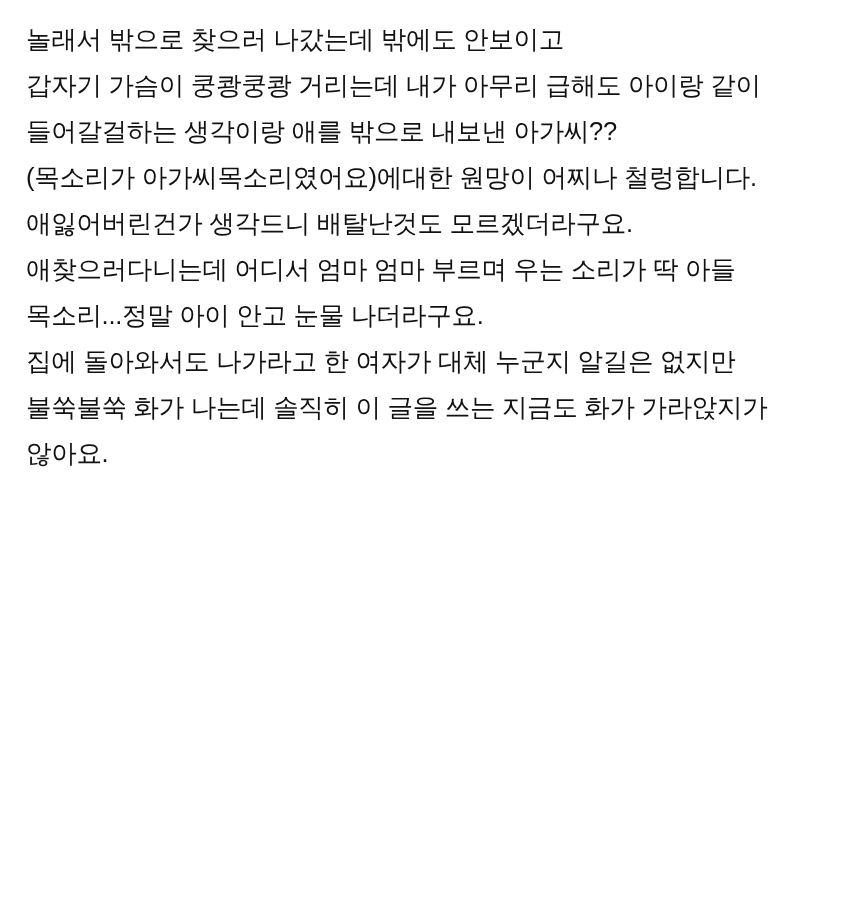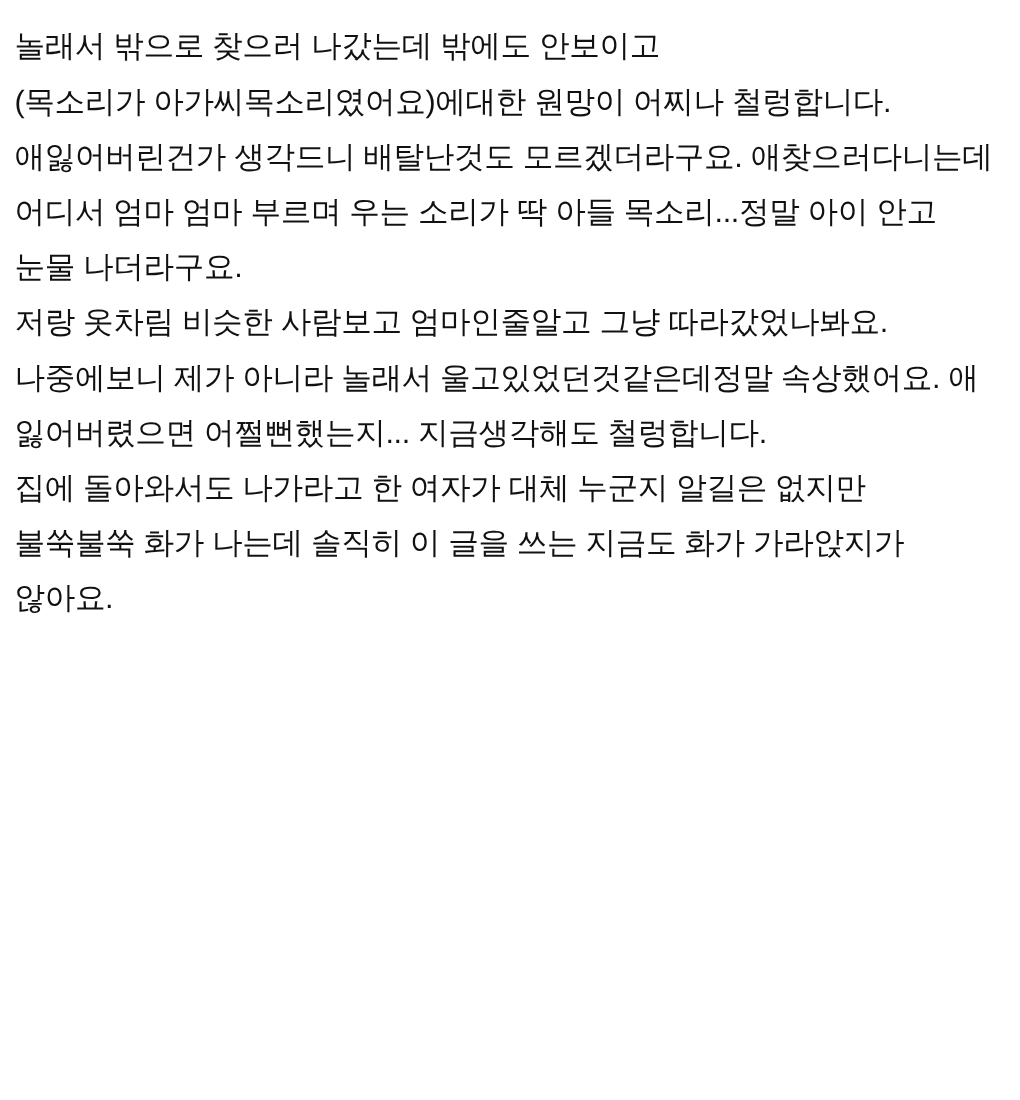--- a/index.html
+++ b/index.html
@@ -11,21 +11,21 @@
     width: 850px;
     height: 917px;
     font-family: "Liberation Sans", "DejaVu Sans", sans-serif;
     color: #111111;
     overflow: hidden;
   }
   .page {
     width: 850px;
     height: 879px;
     box-sizing: border-box;
-    padding: 16px 22px 10px 12px;
+    padding: 16px 22px 10px 26px;
     background: #ffffff;
   }
   .article {
     display: block;
   }
   .para {
     margin: 0;
     font-size: 25.5px;
     line-height: 46px;
     letter-spacing: -0.3px;
@@ -34,17 +34,17 @@
     color: #111111;
     font-weight: 400;
   }
 </style>
 </head>
 <body>
 
 <div class="page">
   <div class="article">
     <p class="para">놀래서 밖으로 찾으러 나갔는데 밖에도 안보이고</p>
+    <p class="para">갑자기 가슴이 쿵쾅쿵쾅 거리는데 내가 아무리 급해도 아이랑 같이 들어갈걸하는 생각이랑 애를 밖으로 내보낸 아가씨??</p>
     <p class="para">(목소리가 아가씨목소리였어요)에대한 원망이 어찌나 철렁합니다. 애잃어버린건가 생각드니 배탈난것도 모르겠더라구요. 애찾으러다니는데 어디서 엄마 엄마 부르며 우는 소리가 딱 아들 목소리...정말 아이 안고 눈물 나더라구요.</p>
-    <p class="para">저랑 옷차림 비슷한 사람보고 엄마인줄알고 그냥 따라갔었나봐요. 나중에보니 제가 아니라 놀래서 울고있었던것같은데정말 속상했어요. 애 잃어버렸으면 어쩔뻔했는지... 지금생각해도 철렁합니다.</p>
     <p class="para">집에 돌아와서도 나가라고 한 여자가 대체 누군지 알길은 없지만 불쑥불쑥 화가 나는데 솔직히 이 글을 쓰는 지금도 화가 가라앉지가 않아요.</p>
   </div>
 </div>
 
 </body></html>

